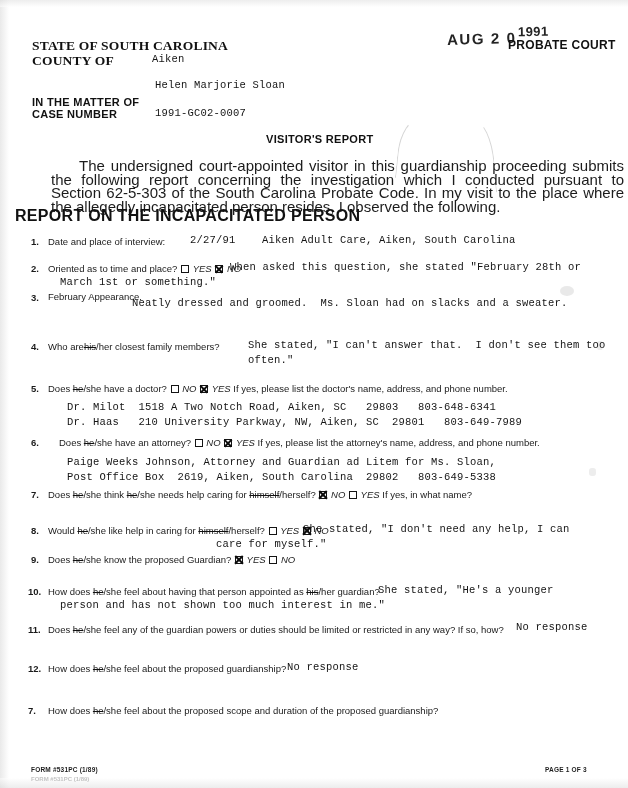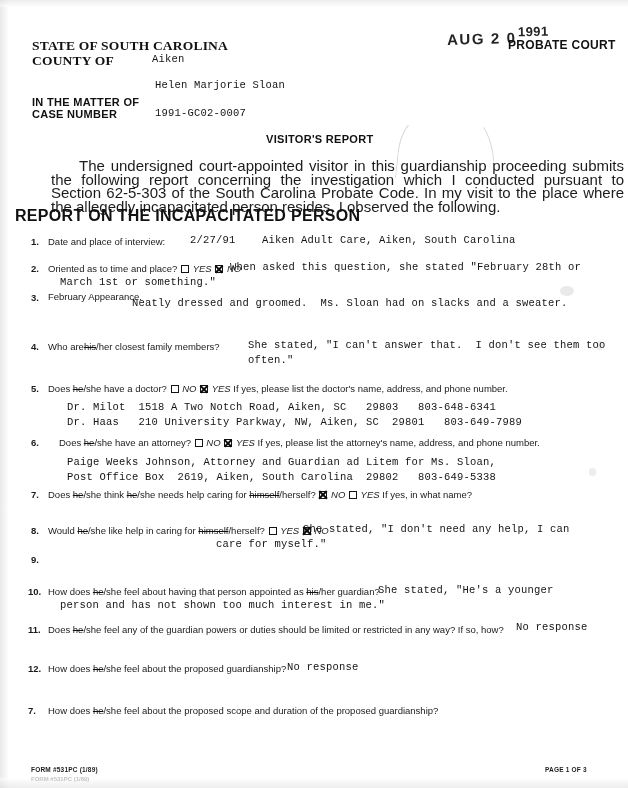--- a/index.html
+++ b/index.html
@@ -299,20 +299,27 @@
     <span>Would </span><span class="strike">he</span><span>/she like help in caring for </span><span class="strike">himself</span><span>/herself?</span>
     <span class="cbox"></span>
     <span class="ital">YES</span>
     <span class="cbox heavy checked"></span>
     <span class="ital">NO</span>
   </div>
   <div class="typed" style="left:303px; top:522px;">She stated, "I don't need any help, I can</div>
   <div class="typed" style="left:216px; top:537px;">care for myself."</div>
 
   <div class="q-num" style="left:31px; top:554px;">9.</div>
+  <div class="q-row" style="left:48px; top:554px;">
+    <span>Does </span><span class="strike">he</span><span>/she know the proposed Guardian?</span>
+    <span class="cbox heavy checked"></span>
+    <span class="ital">YES</span>
+    <span class="cbox"></span>
+    <span class="ital">NO</span>
+  </div>
 
   <div class="q-num" style="left:28px; top:586px;">10.</div>
   <div class="q-row" style="left:48px; top:586px;">
     <span>How does </span><span class="strike">he</span><span>/she feel about having that person appointed as </span><span class="strike">his</span><span>/her guardian?</span>
   </div>
   <div class="typed" style="left:378px; top:583px;">She stated, "He's a younger</div>
   <div class="typed" style="left:60px; top:598px;">person and has not shown too much interest in me."</div>
 
   <div class="q-num" style="left:28px; top:624px;">11.</div>
   <div class="q-row" style="left:48px; top:624px;">

